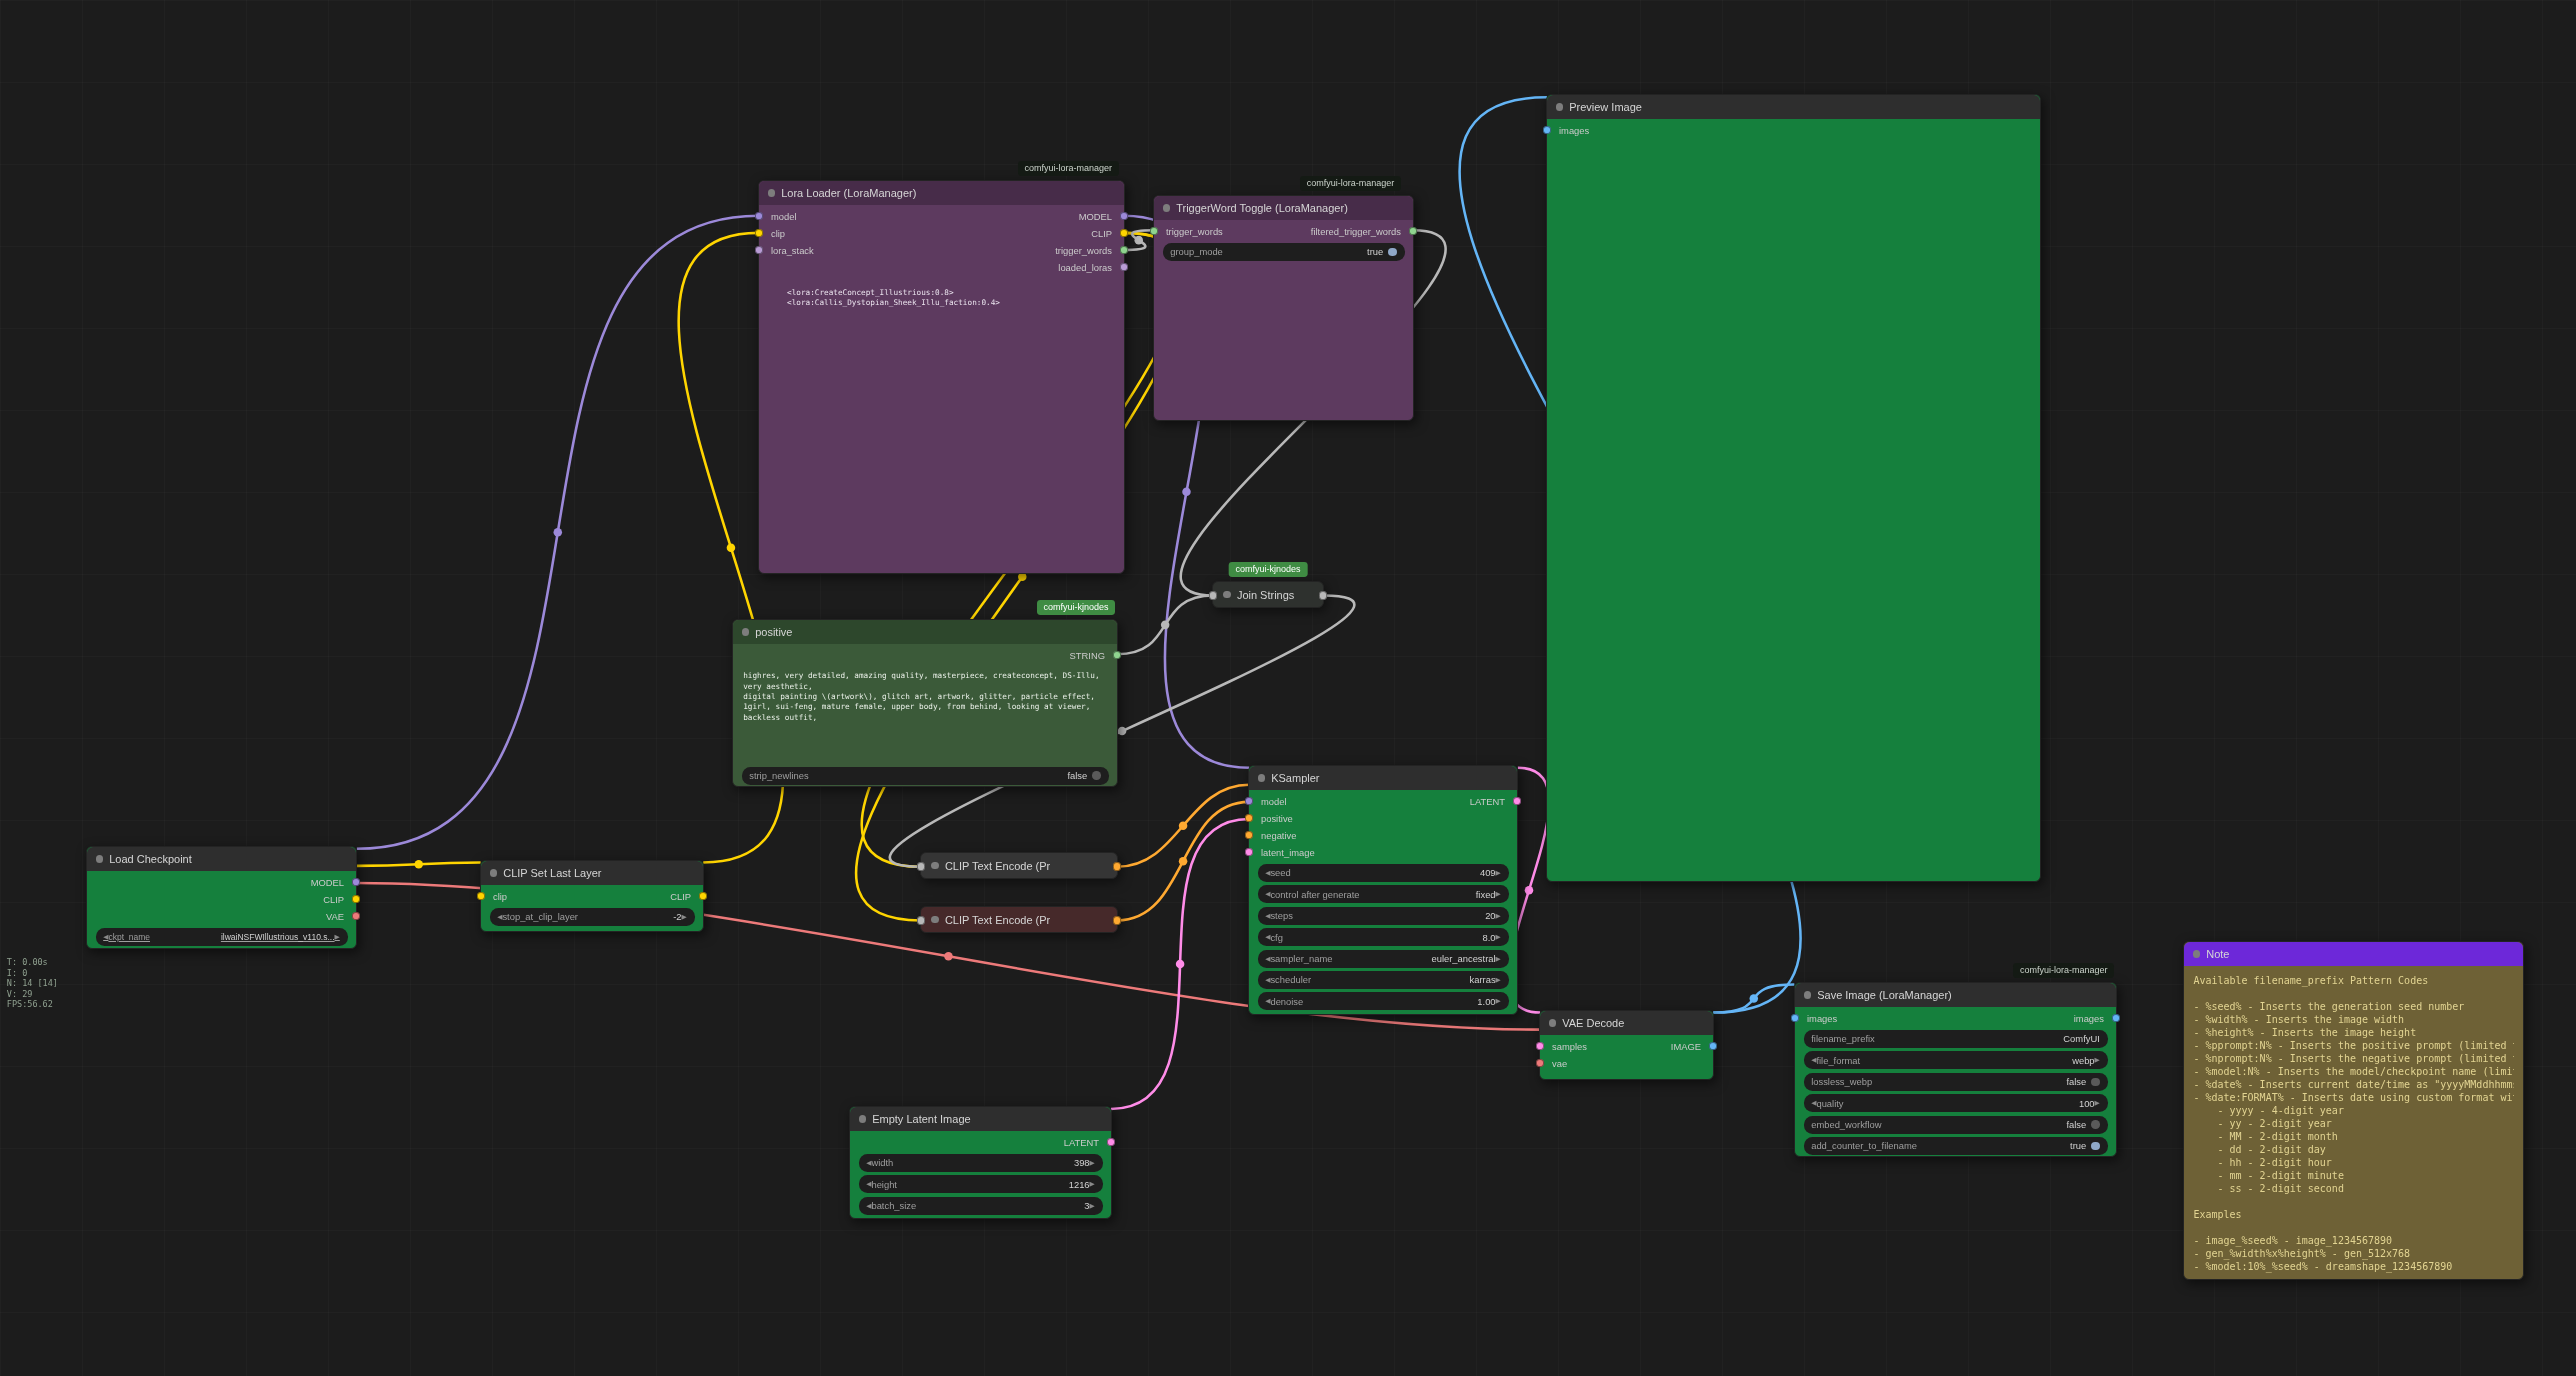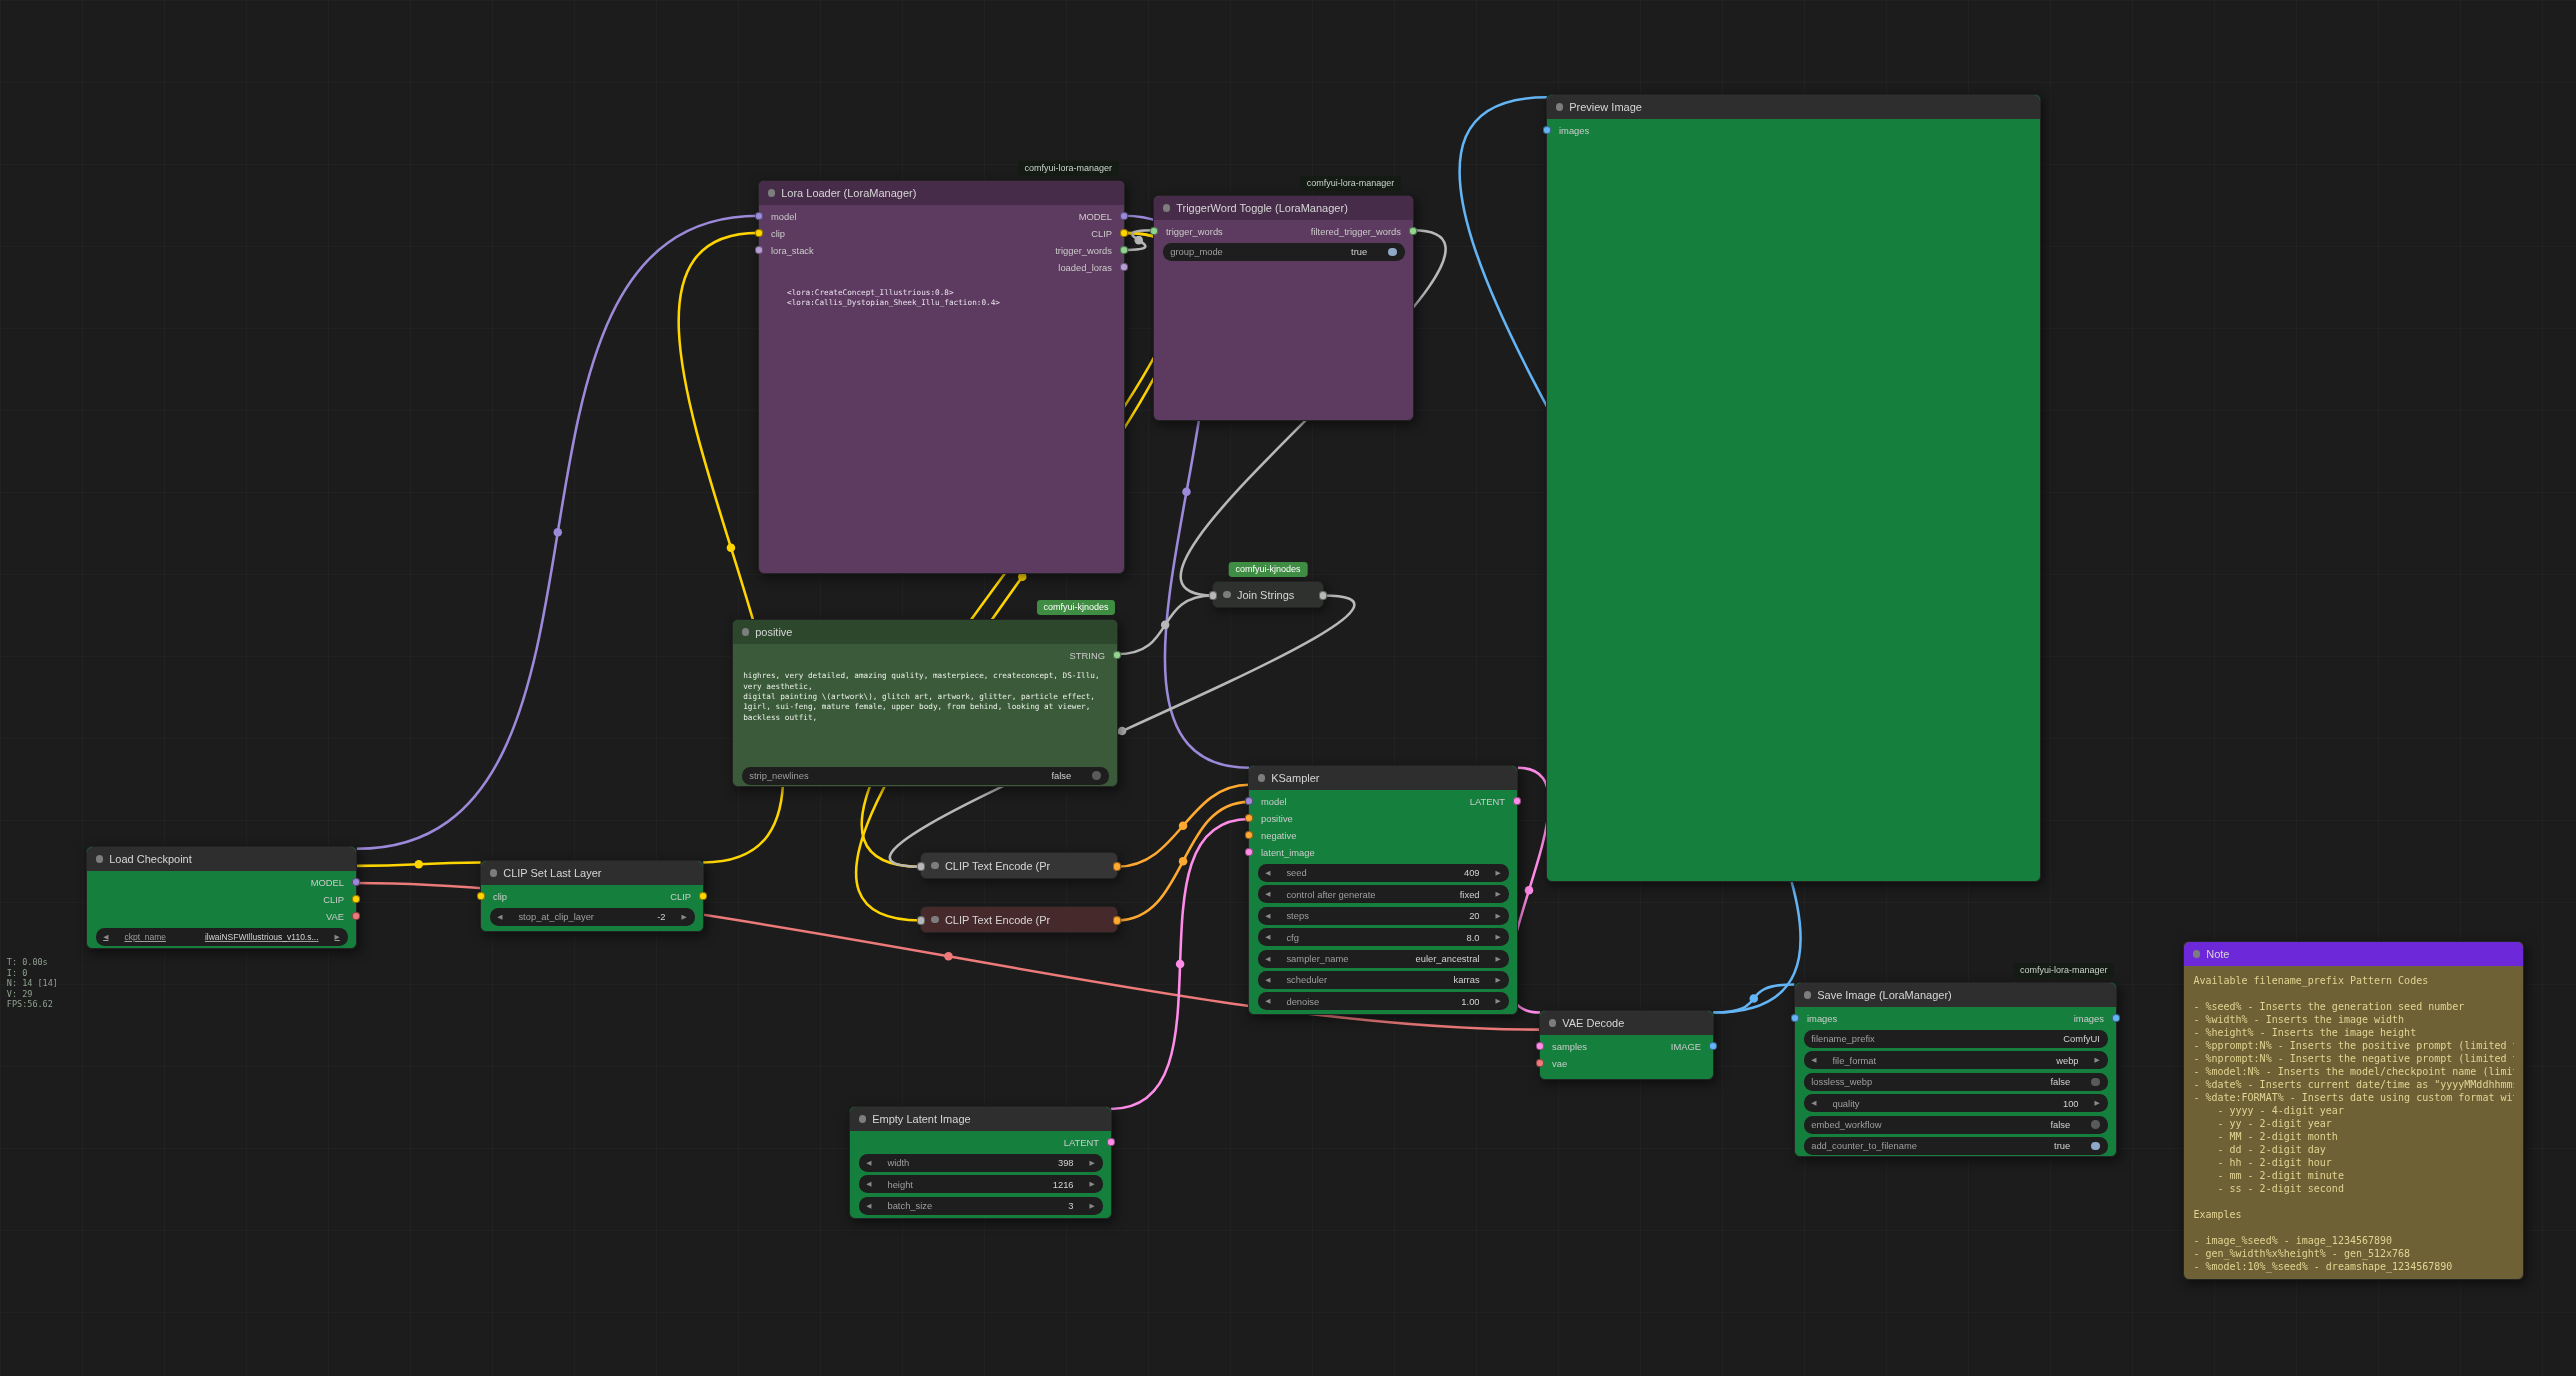--- a/index.html
+++ b/index.html
@@ -35,21 +35,21 @@
   .prow .spacer{flex:1;}
   .prow.outonly{justify-content:flex-end;}
   .pdot{position:absolute;width:8.5px;height:8.5px;border-radius:50%;top:4.3px;box-shadow:inset 0 0 0 0.9px rgba(0,0,0,.45);}
   .pdot.in{left:-4.3px;}
   .pdot.out{right:-4.3px;}
   .c-model{background:#9C89D9}.c-clip{background:#FFD500}.c-vae{background:#ED7A7A}
   .c-cond{background:#FFA931}.c-latent{background:#FF8CE8}.c-image{background:#64B5F6}
   .c-string{background:#B8B8B8}.c-green{background:#8FD48F}.c-misc{background:#B99CD6}
   .widget{
     height:18px;margin:3.4px 8.5px 0;background:#1e1e1e;border-radius:8.5px;display:flex;
-    align-items:center;padding:0 7.7px;gap:16px;font-size:9.4px;color:#9f9f9f;white-space:nowrap;overflow:hidden;
+    align-items:center;padding:0 7.7px;gap:0;font-size:9.4px;color:#9f9f9f;white-space:nowrap;overflow:hidden;
   }
   .widget .wvalue{margin-left:auto;color:#d2d2d2;}
   .widget .arrow{font-size:6.8px;color:#8a8a8a;flex:none;}
   .toggle-dot{width:8.5px;height:8.5px;border-radius:50%;background:#5a5a5a;margin-left:5.1px;flex:none;}
   .toggle-dot.on{background:#8FA8C8;}
   .badge{position:absolute;top:-19.6px;height:14.5px;line-height:14.5px;padding:0 6.8px;border-radius:3.4px;font-size:9px;white-space:nowrap;z-index:2;}
   .badge.dark{background:#141a14;color:#cbd3cb;}
   .badge.green{background:#3F8C43;color:#ffffff;}
   .collapsed{height:27px !important;display:flex;align-items:center;}
   .collapsed > .node-header{border-radius:6px;background:transparent;height:27px;padding:0 10.2px;text-align:center;}

